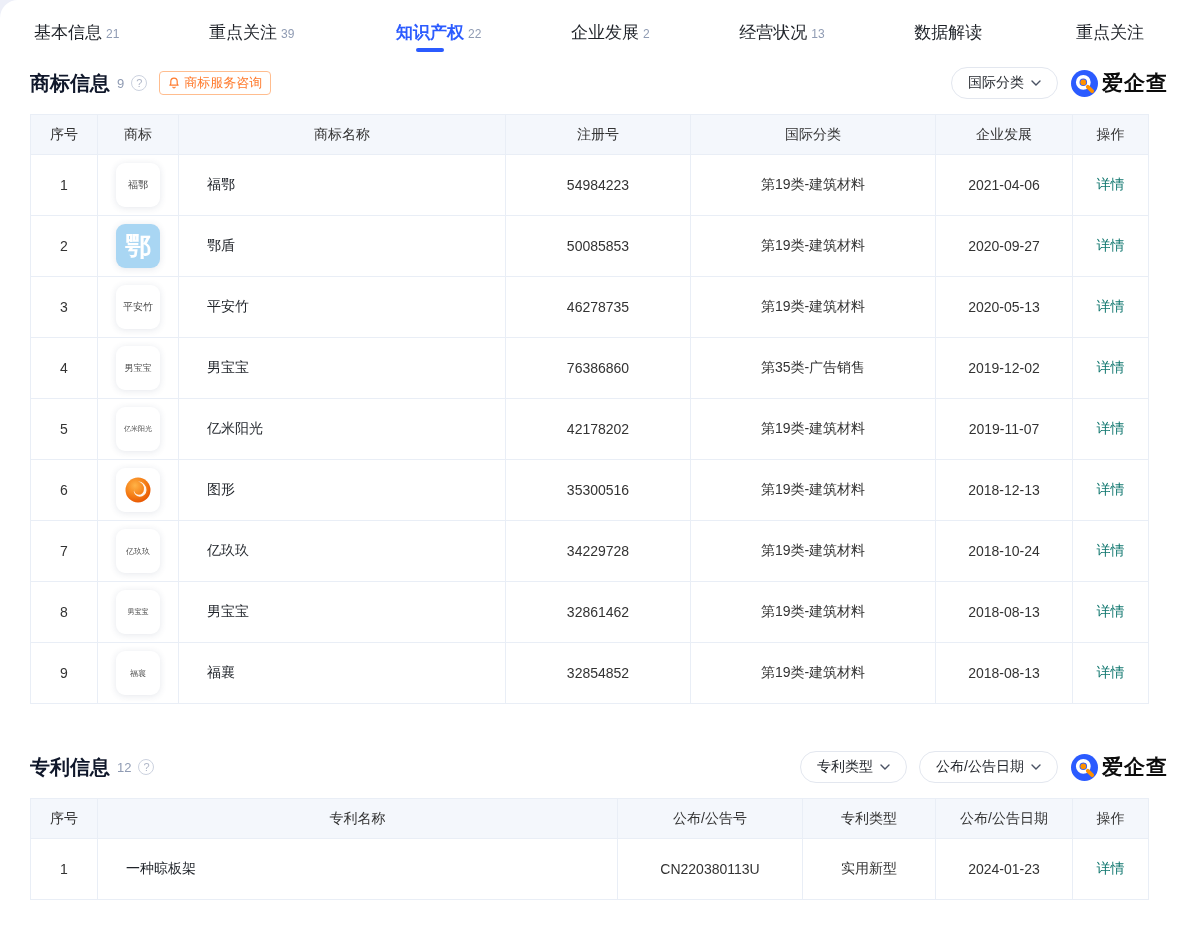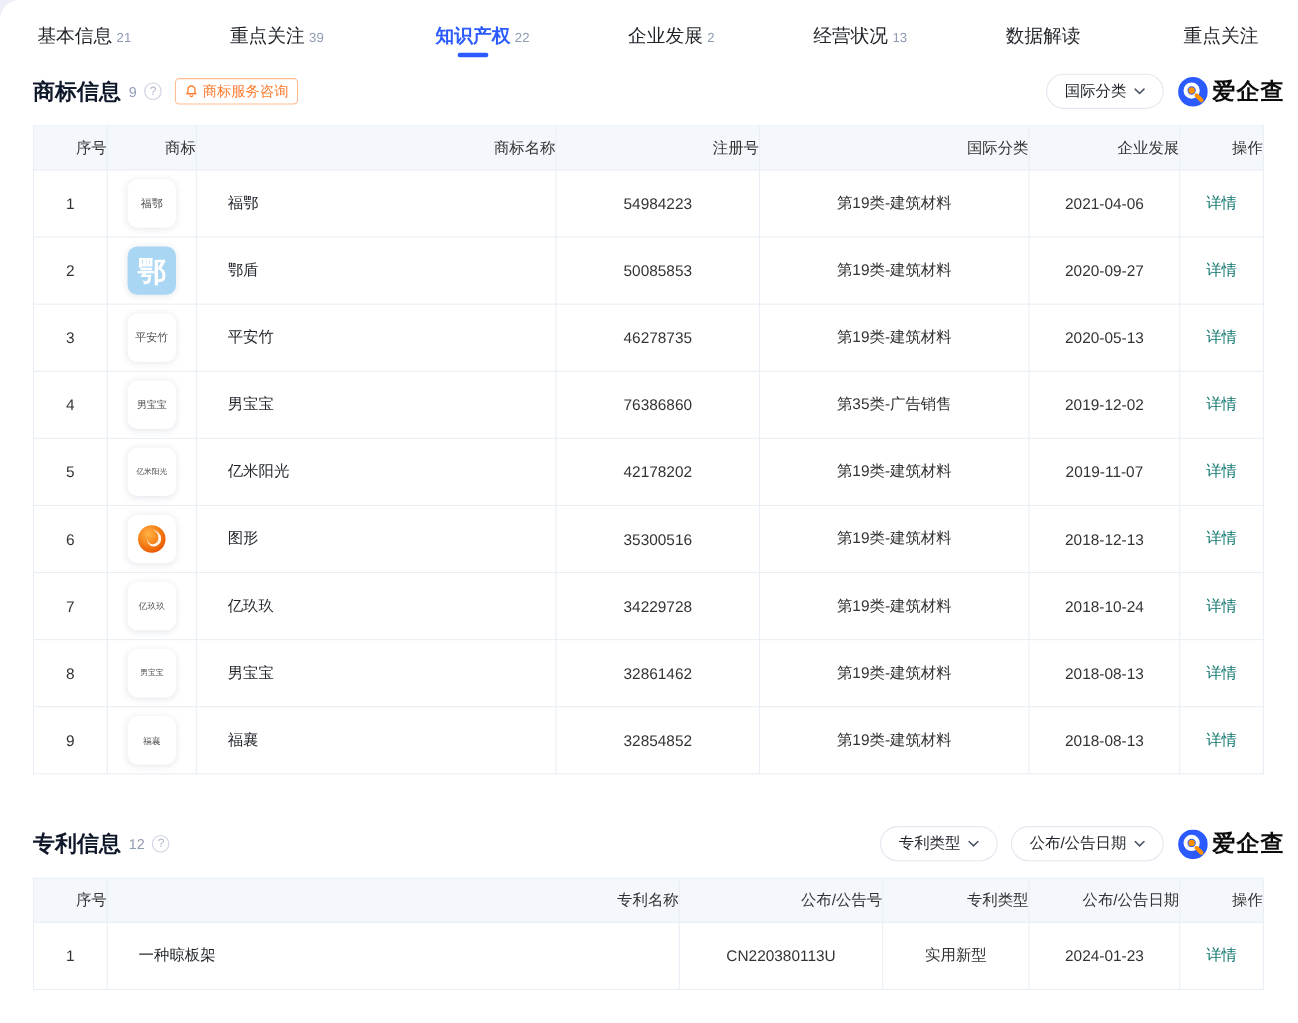--- a/index.html
+++ b/index.html
@@ -38,21 +38,21 @@
   .spacer { flex:1; }
   .filter-pill { display:flex; align-items:center; gap:7px; height:32px;
     padding:0 16px; border:1px solid #e3e7ef; border-radius:17px; background:#fff;
     font-size:14px; color:#1f2329; cursor:pointer; margin-left:12px; white-space:nowrap; }
   .logo { display:flex; align-items:flex-end; gap:4px; margin-left:13px; }
   .logo-text { font-size:21px; font-weight:700; color:#0c0c0c; letter-spacing:1px; }
 
   
   table { width:1118px; margin-top:16px; border-collapse:collapse; table-layout:fixed; }
   th { height:40px; background:#f4f7fc; font-weight:400; font-size:14px;
-    color:#333; border:1px solid #e9eef6; text-align:right;margin-top:32px; }
+    color:#333; border:1px solid #e9eef6; text-align:center;margin-top:32px; }
   td { height:61px; font-size:14px; color:#333; border:1px solid #e9eef6;
     text-align:center; background:#fff; }
   .c-left { text-align:left; padding-left:28px; color:#1f2329; }
   .detail-link { color:#0f766e; cursor:pointer; text-decoration:none; }
   .c-icon-wrap { display:flex; justify-content:center; align-items:center; }
   .tm-icon { width:44px; height:44px; border-radius:9px; background:#fff;
     display:flex; align-items:center; justify-content:center;
     box-shadow:0 1px 7px rgba(40,60,100,.12); overflow:hidden; }
   .tm-icon-text { font-family:"Liberation Serif","DejaVu Serif",serif;
     color:#444; white-space:nowrap; }

